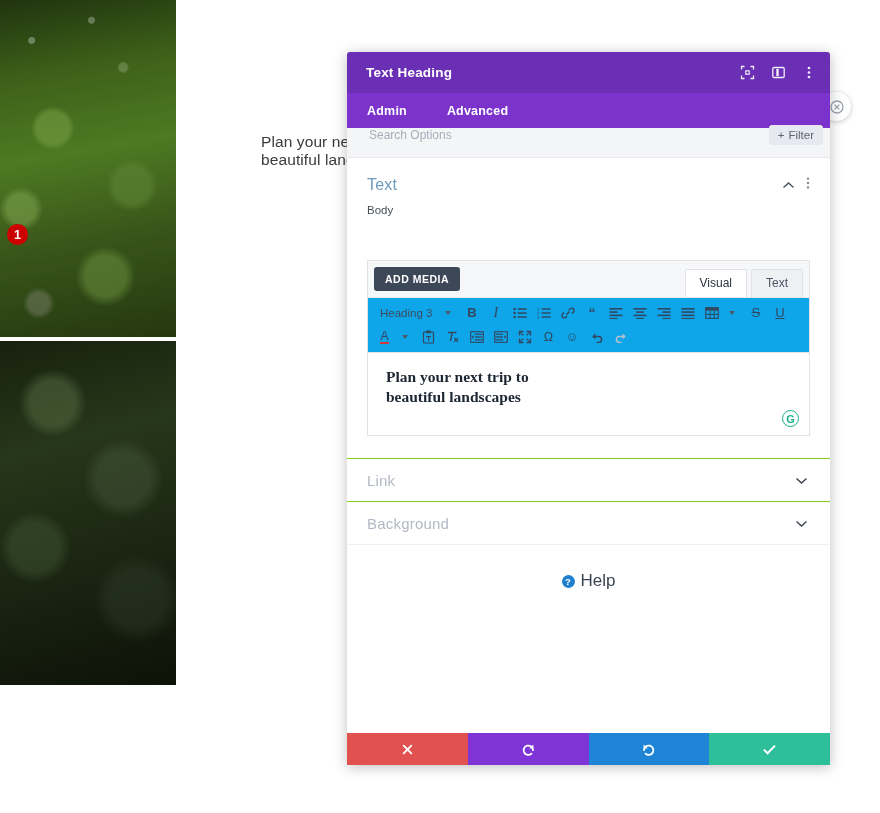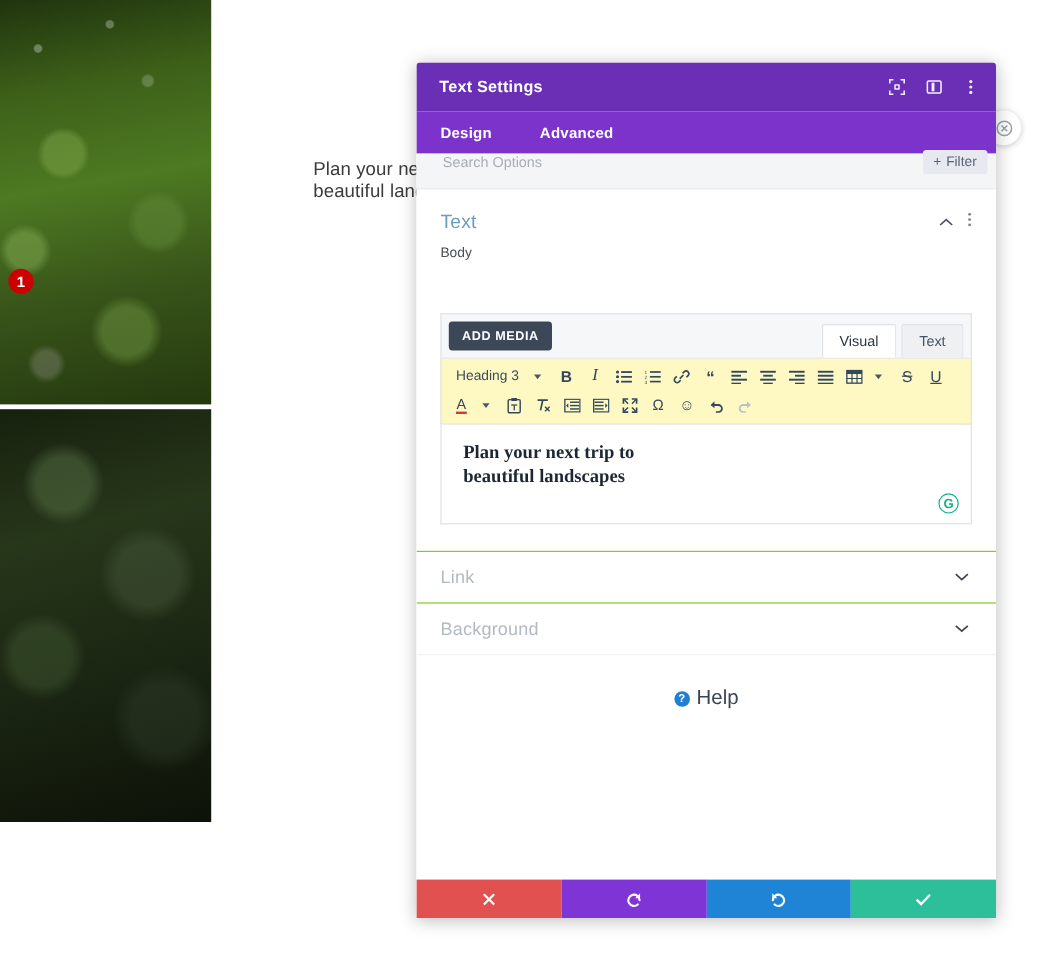--- a/index.html
+++ b/index.html
@@ -152,21 +152,21 @@
   }
   .vt-tabs { display: flex; align-items: flex-end; gap: 0; }
   .vt-tab {
     font-size: 12px; color: #4a5566; padding: 6px 14px 7px 14px;
     border: 1px solid #e0e2e6; border-bottom: none; cursor: pointer;
     background: #eef0f2; border-radius: 2px 2px 0 0; margin-left: 4px;
   }
   .vt-tab.active { background: #fff; color: #2b3542; }
 
   .tool-rows {
-    background: #fef9c3; border: 1px solid #e0e2e6; border-top: 1px solid #e6e8eb;
+    background: #0ea5e9; border: 1px solid #e0e2e6; border-top: 1px solid #e6e8eb;
     padding: 3px 6px 4px 6px;
   }
   .tool-row { display: flex; align-items: center; height: 23px; }
   .tool-row + .tool-row { margin-top: 1px; }
   .tb {
     display: flex; align-items: center; justify-content: center;
     min-width: 21px; height: 21px; color: #33475f; cursor: pointer;
     font-size: 12.5px; margin-right: 3px;
   }
   .tb.disabled { color: #b8c0cb; }
@@ -250,21 +250,21 @@
   <div class="float-close">
     <svg width="14" height="14" viewBox="0 0 14 14" aria-hidden="true">
       <circle cx="7" cy="7" r="6" fill="none" stroke="#9aa2ad" stroke-width="1.3"></circle>
       <path d="M4.6 4.6 L9.4 9.4 M9.4 4.6 L4.6 9.4" stroke="#9aa2ad" stroke-width="1.3"></path>
     </svg>
   </div>
 
   <div class="modal">
 
     <div class="modal-header">
-      <div class="modal-title">Text Settings</div>
+      <div class="modal-title">Text Heading</div>
       <div class="hdr-icons">
         <div class="hdr-icon">
           <svg width="15" height="15" viewBox="0 0 15 15">
             <path d="M1.5 4.5V1.5H4.5 M10.5 1.5H13.5V4.5 M13.5 10.5V13.5H10.5 M4.5 13.5H1.5V10.5" fill="none" stroke="#fff" stroke-width="1.3"></path>
             <rect x="5.2" y="5.2" width="4.6" height="4.6" rx=".6" fill="#fff"></rect>
             <circle cx="7.5" cy="7.5" r="1.2" fill="#6a2fb5"></circle>
           </svg>
         </div>
         <div class="hdr-icon">
           <svg width="15" height="15" viewBox="0 0 15 15">
@@ -276,21 +276,21 @@
           <svg width="4" height="15" viewBox="0 0 4 15">
             <circle cx="2" cy="3" r="1.35" fill="#fff"></circle>
             <circle cx="2" cy="7.5" r="1.35" fill="#fff"></circle>
             <circle cx="2" cy="12" r="1.35" fill="#fff"></circle>
           </svg>
         </div>
       </div>
     </div>
 
     <div class="modal-tabs">
-      <div class="tab">Design</div>
+      <div class="tab">Admin</div>
       <div class="tab">Advanced</div>
     </div>
 
     <div class="search-row">
       <input class="search-input" type="text" placeholder="Search Options" style="">
       <div class="filter-btn">
         <span>+</span>
         <span>Filter</span>
       </div>
     </div>

